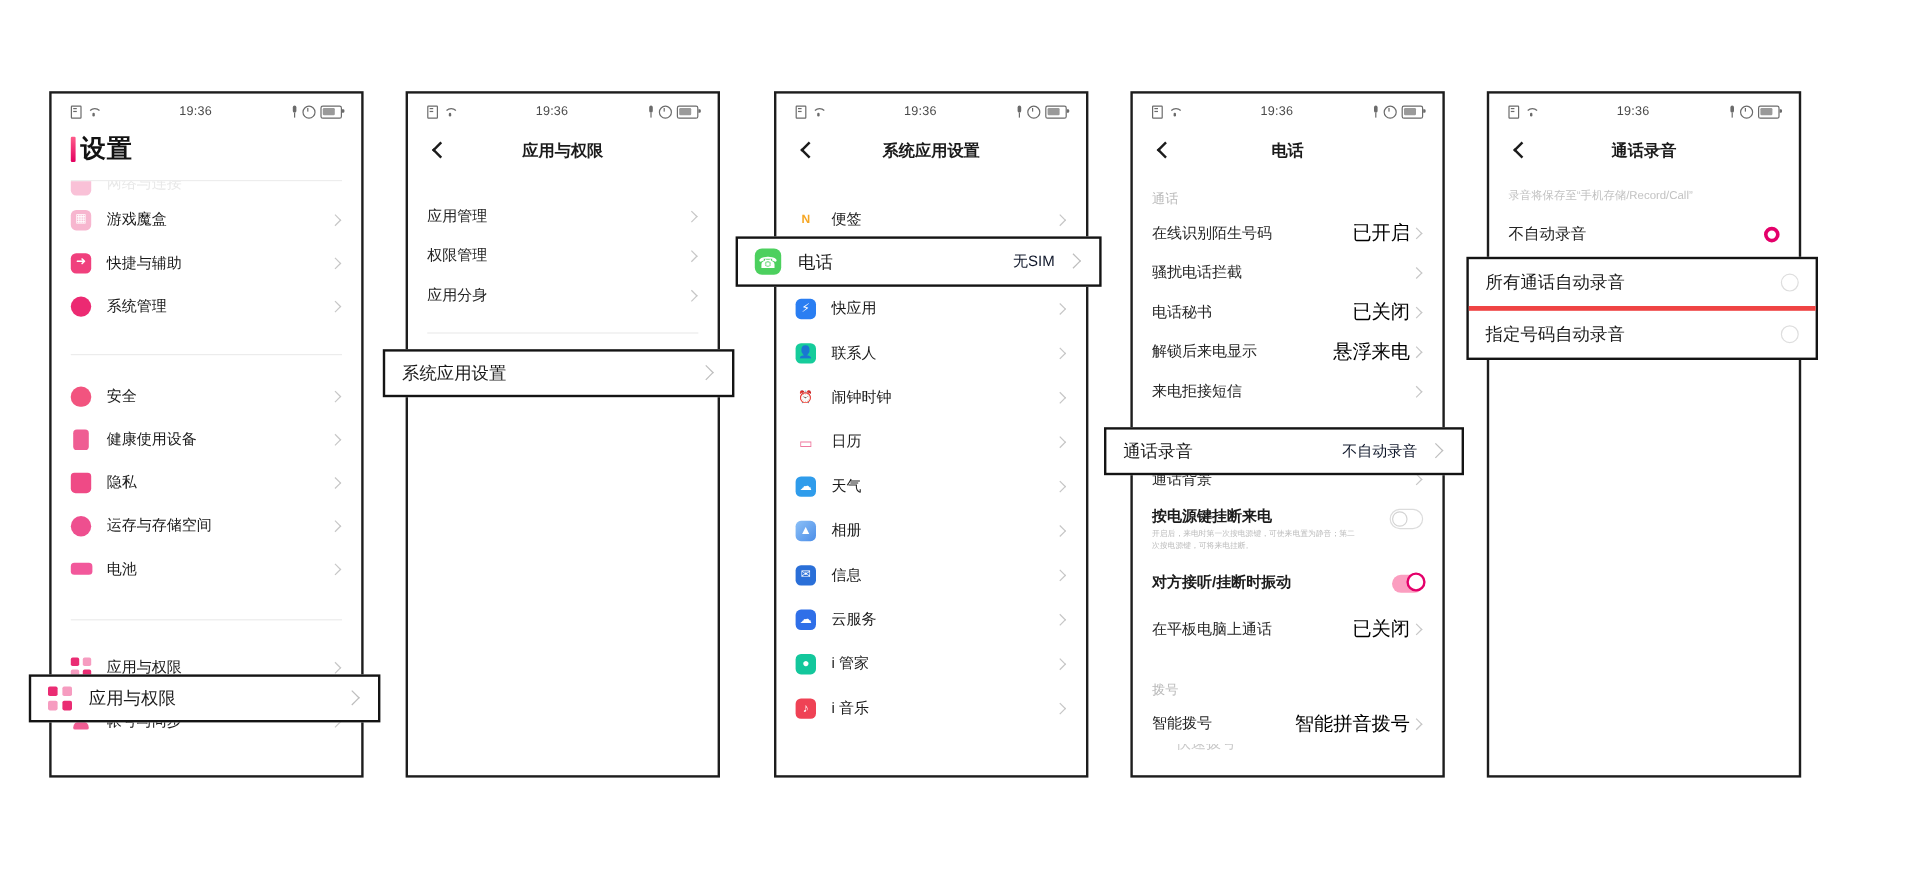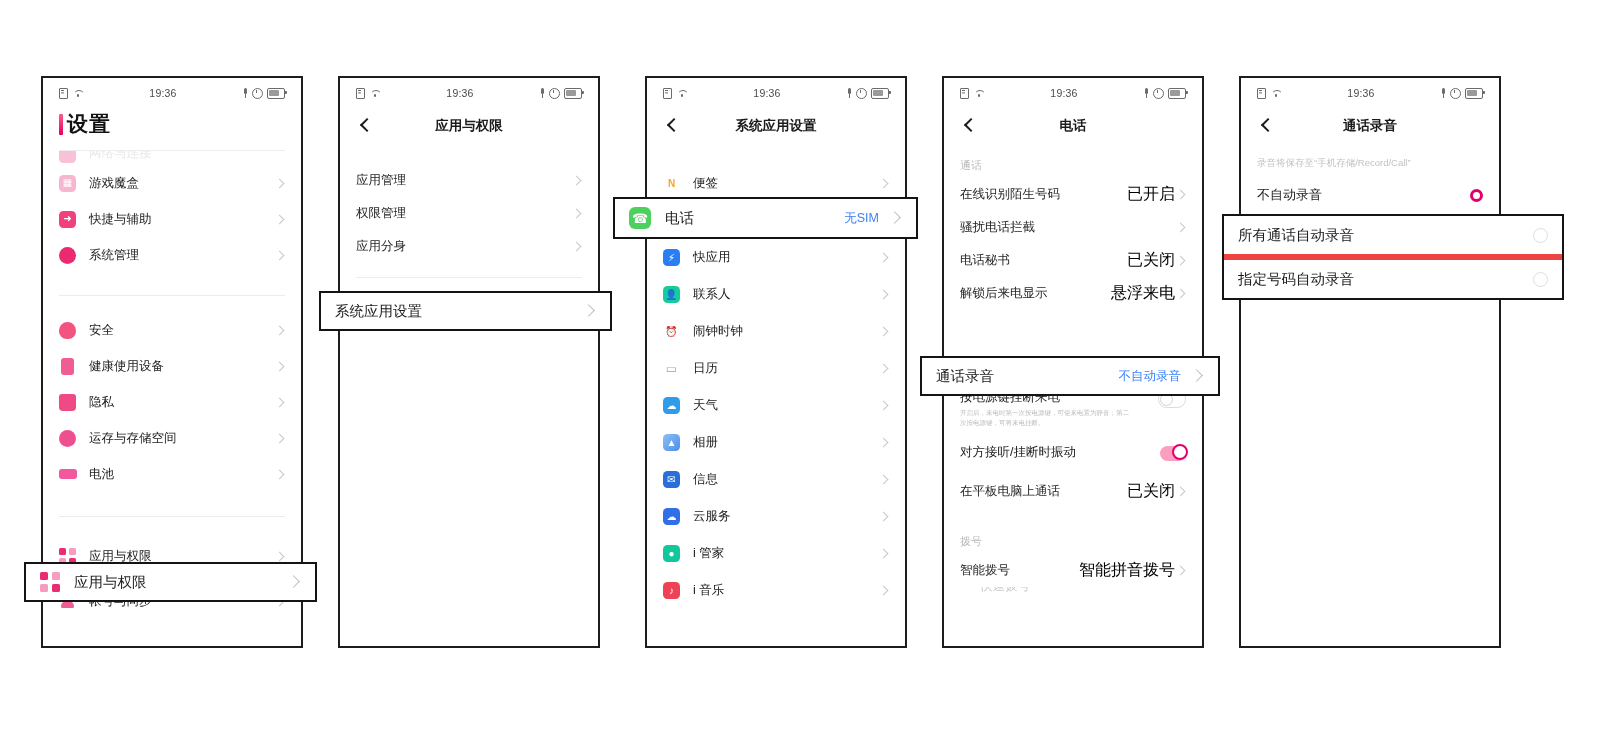--- a/index.html
+++ b/index.html
@@ -73,21 +73,21 @@
   
   .prow{display:flex;align-items:center;height:33px;padding:0 16px;box-sizing:border-box;}
   .prow .label{font-size:12.5px;color:#252525;flex:1;}
 
   
   .caption{font-size:11px;color:#b9b9b9;padding:10px 16px 5px 16px;}
 
   
   .subrow{display:flex;align-items:flex-start;padding:6px 16px;box-sizing:border-box;}
   .subrow .txtwrap{flex:1;}
-  .subrow .title{font-size:12.5px;color:#1b1b1b;font-weight:normal;}
+  .subrow .title{font-size:12.5px;color:#1b1b1b;font-weight:bold;}
   .subrow .sub{font-size:6.5px;color:#bcbcbc;line-height:1.5;margin-top:2px;max-width:172px;}
 
   
   .toggle{width:26px;height:15px;border-radius:9px;position:relative;flex:0 0 auto;margin-top:2px;}
   .toggle.off{background:#fff;border:1.3px solid #dcdcdc;}
   .toggle.off .knob{position:absolute;left:1px;top:1px;width:11px;height:11px;border-radius:50%;background:#fff;border:1.3px solid #d3d3d3;}
   .toggle.on{background:#fb9ec0;border:none;}
   .toggle.on .knob{position:absolute;right:-2px;top:-1.5px;width:16px;height:16px;border-radius:50%;background:#fff;border:2.2px solid #e4006a;box-sizing:border-box;}
 
   
@@ -98,21 +98,21 @@
   
   .note{font-size:9.5px;color:#c2c2c2;padding:9px 16px 10px 16px;}
 
   
   .callout{
     position:absolute;background:#fff;border:2.6px solid #141414;
     box-sizing:border-box;display:flex;align-items:center;
     padding:0 14px;z-index:40;
   }
   .callout .ctext{font-size:14.5px;color:#1b1b1b;flex:1;white-space:nowrap;}
-  .callout .cval{font-size:12.5px;color:#3b82f6;margin-right:9px;white-space:nowrap;}
+  .callout .cval{font-size:12.5px;color:#0f172a;margin-right:9px;white-space:nowrap;}
   .callout .cchev{width:14px;height:14px;position:relative;flex:0 0 auto;}
   .callout .cchev:before{content:"";position:absolute;left:2px;top:2px;width:8px;height:8px;
     border-right:1.8px solid #bdbdbd;border-top:1.8px solid #bdbdbd;transform:rotate(45deg);}
   .callout .cicon{width:22px;height:22px;border-radius:6px;margin-right:14px;flex:0 0 auto;position:relative;}
   .callout .cradio{width:15px;height:15px;border-radius:50%;box-sizing:border-box;flex:0 0 auto;border:1.6px solid #dedede;}
 
   
   .callout.stack{flex-direction:column;align-items:stretch;padding:0;}
   .callout.stack .crow{display:flex;align-items:center;flex:1;padding:0 14px;}
 
@@ -395,20 +395,24 @@
       <span class="chev"></span>
     </div>
     <div class="prow">
       <span class="label">电话秘书</span>
       <span class="value">已关闭</span>
       <span class="chev"></span>
     </div>
     <div class="prow">
       <span class="label">解锁后来电显示</span>
       <span class="value">悬浮来电</span>
+      <span class="chev"></span>
+    </div>
+    <div class="prow">
+      <span class="label">来电拒接短信</span>
       <span class="chev"></span>
     </div>
     <div class="prow" style="opacity:0;">
       <span class="label">通话录音</span>
       <span class="value">不自动录音</span>
       <span class="chev"></span>
     </div>
     <div class="prow" style="margin-top:7px;">
       <span class="label">通话背景</span>
       <span class="chev"></span>
@@ -508,24 +512,24 @@
     <span class="cval">无SIM</span>
     <span class="cchev"></span>
   </div>
 
   <div class="callout" style="left:920px;top:356px;width:300px;height:40px;">
     <span class="ctext">通话录音</span>
     <span class="cval">不自动录音</span>
     <span class="cchev"></span>
   </div>
 
-  <div class="callout stack" style="left:1222px;top:214px;width:342px;height:86px;">
+  <div class="callout stack" style="left:1222px;top:214px;width:293px;height:86px;">
     <div class="crow">
       <span class="ctext">所有通话自动录音</span>
       <span class="cradio"></span>
     </div>
-    <div class="crow" style="border-top:6px solid #ef4444;font-family:Liberation Mono, monospace;">
+    <div class="crow" style="border-top:4px solid #ef4444;font-family:Liberation Mono, monospace;">
       <span class="ctext">指定号码自动录音</span>
       <span class="cradio"></span>
     </div>
   </div>
 
 </div>
 
 </body></html>

